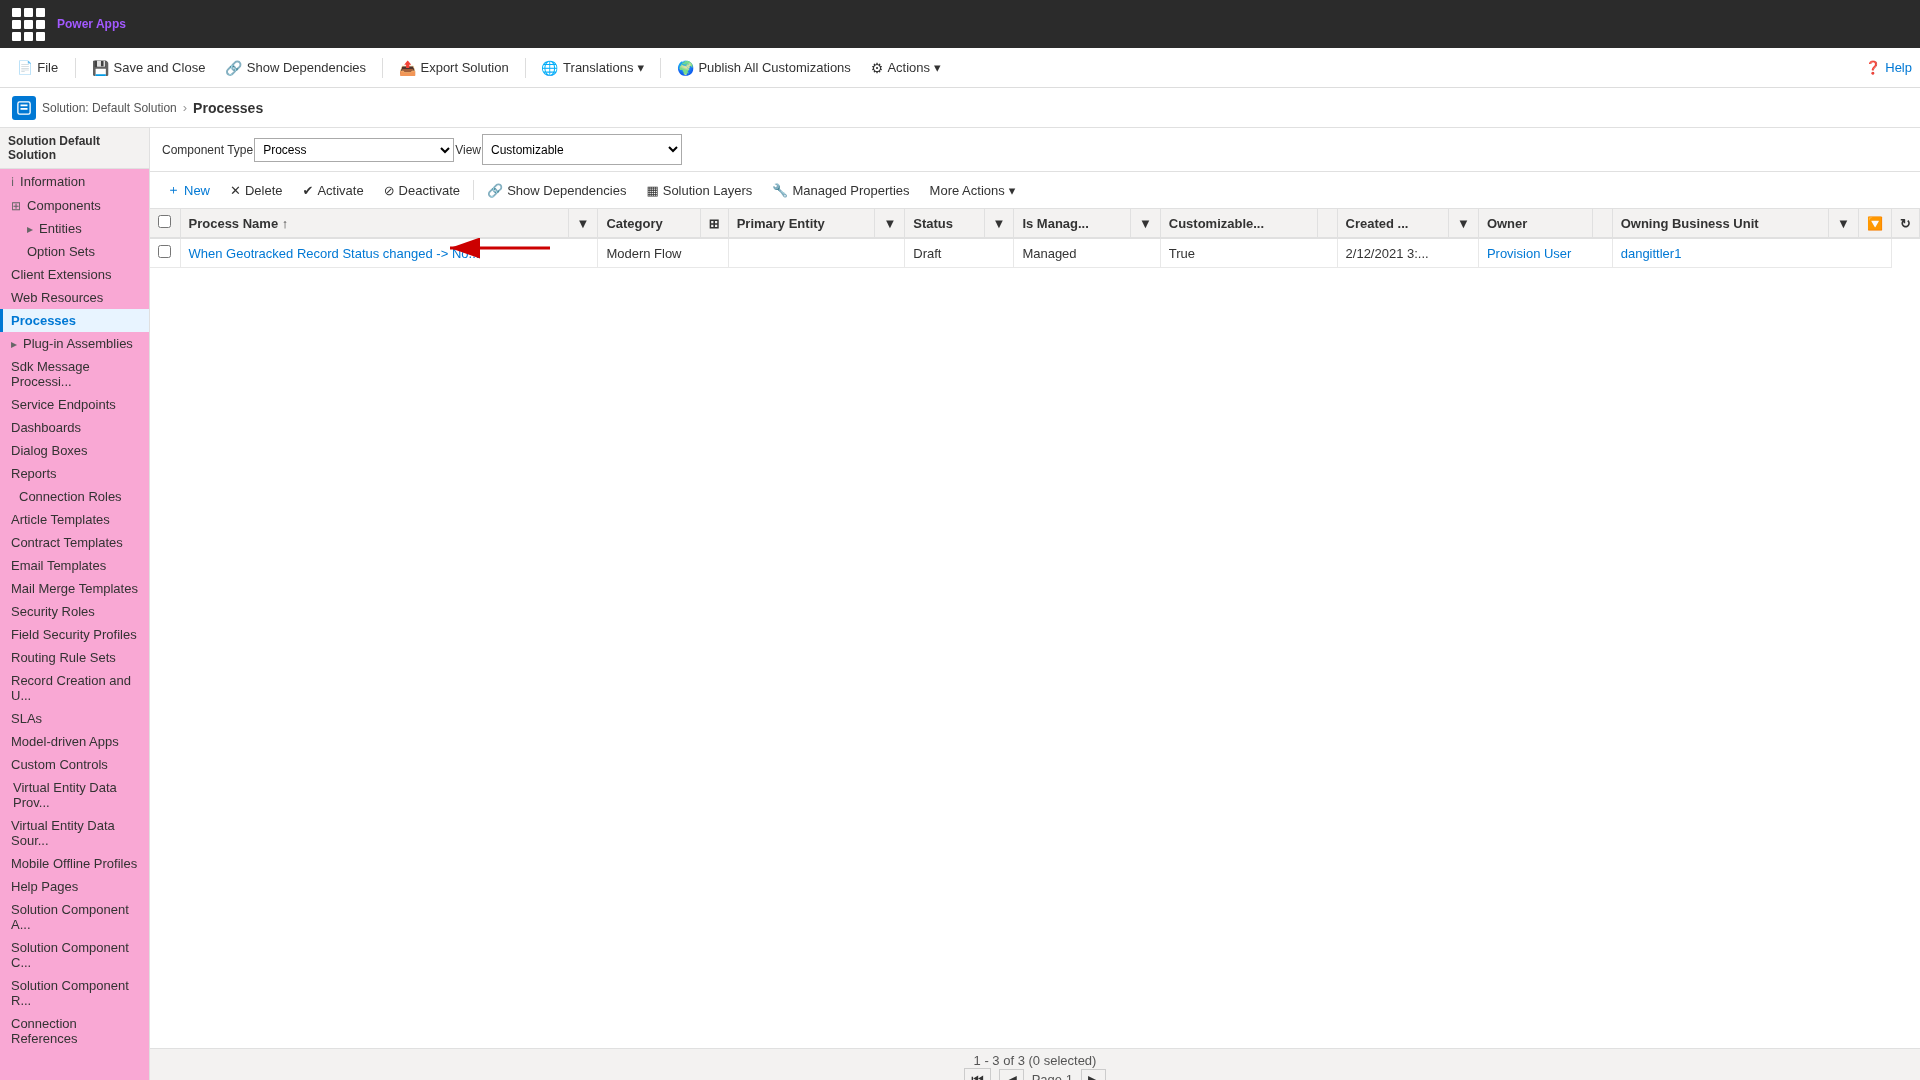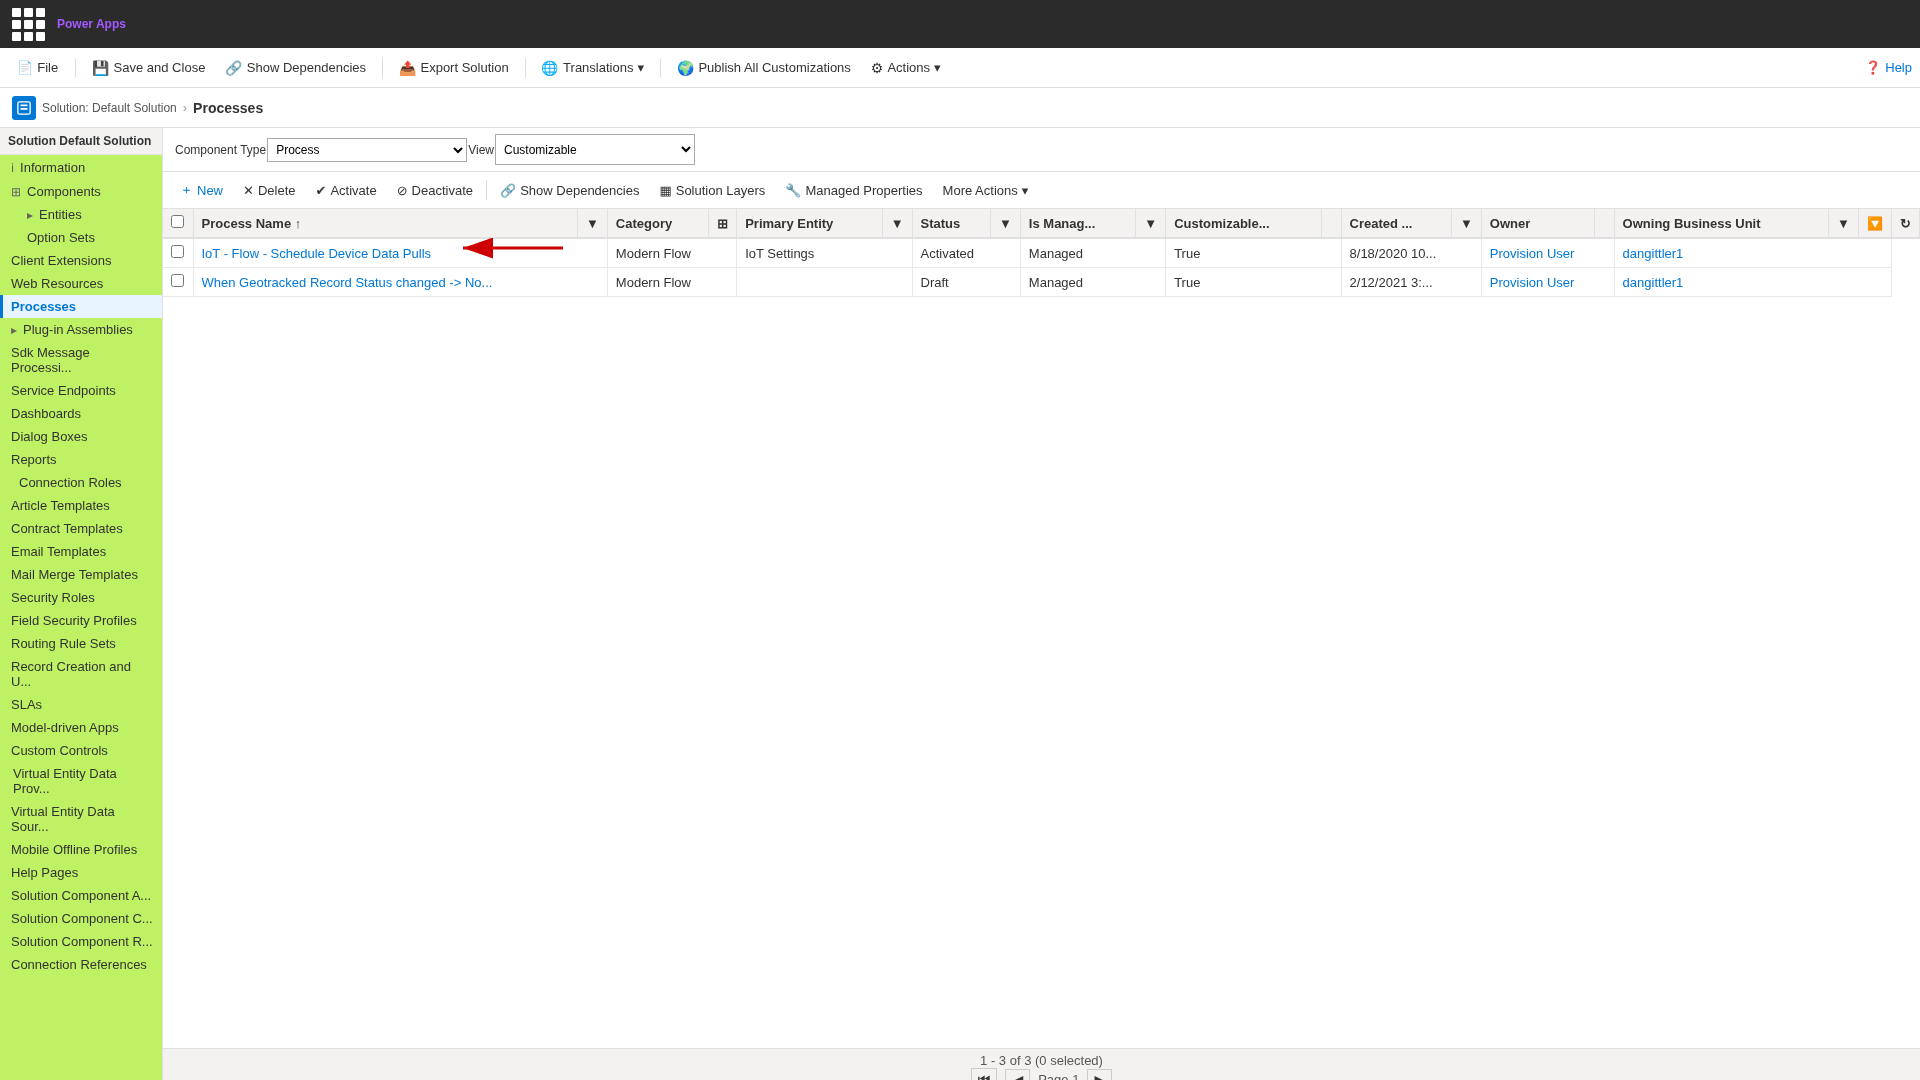--- a/index.html
+++ b/index.html
@@ -66,22 +66,22 @@
     .breadcrumb-title { font-size: 14px; font-weight: 600; color: #333; }
 
     
     .main-layout {
       display: flex;
       height: calc(1080px - 48px - 40px - 40px);
     }
 
     
     .sidebar {
-      width: 163px;
-      background: #bef264;
+      width: 150px;
+      background: #f9a8d4;
       border-right: 1px solid #e0e0e0;
       overflow-y: auto;
       flex-shrink: 0;
     }
     .sidebar-section-header {
       padding: 6px 8px;
       font-size: 12px;
       font-weight: 600;
       color: #333;
       background: #f3f2f1;
@@ -490,32 +490,20 @@
               <th style="width:20px;"></th>
               <th>Owning Business Unit</th>
               <th style="width:20px;">▼</th>
               <th style="width:24px;">🔽</th>
               <th style="width:24px;">↻</th>
             </tr>
           </thead>
           <tbody id="table-body">
               <tr>
                 <td class="checkbox-col"><input type="checkbox" style=""></td>
-                <td class="link-cell" colspan="2">IoT - Flow - Schedule Device Data Pulls</td>
-                <td colspan="2">Modern Flow</td>
-                <td colspan="2">IoT Settings</td>
-                <td colspan="2">Activated</td>
-                <td colspan="2">Managed</td>
-                <td colspan="2">True</td>
-                <td colspan="2">8/18/2020 10...</td>
-                <td class="link-cell" colspan="2">Provision User</td>
-                <td class="link-cell" colspan="3">dangittler1</td>
-              </tr>
-              <tr>
-                <td class="checkbox-col"><input type="checkbox" style=""></td>
                 <td class="link-cell" colspan="2">When Geotracked Record Status changed -&gt; No...</td>
                 <td colspan="2">Modern Flow</td>
                 <td colspan="2"></td>
                 <td colspan="2">Draft</td>
                 <td colspan="2">Managed</td>
                 <td colspan="2">True</td>
                 <td colspan="2">2/12/2021 3:...</td>
                 <td class="link-cell" colspan="2">Provision User</td>
                 <td class="link-cell" colspan="3">dangittler1</td>
               </tr>

